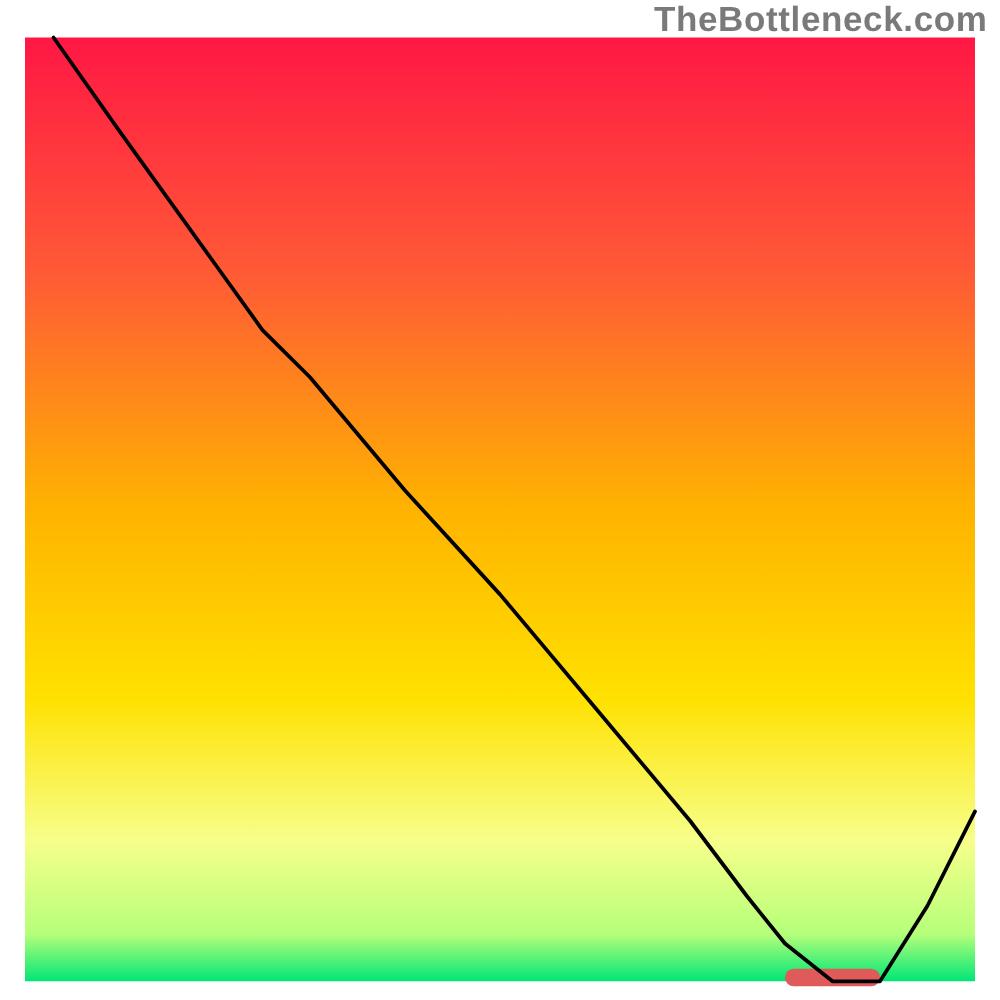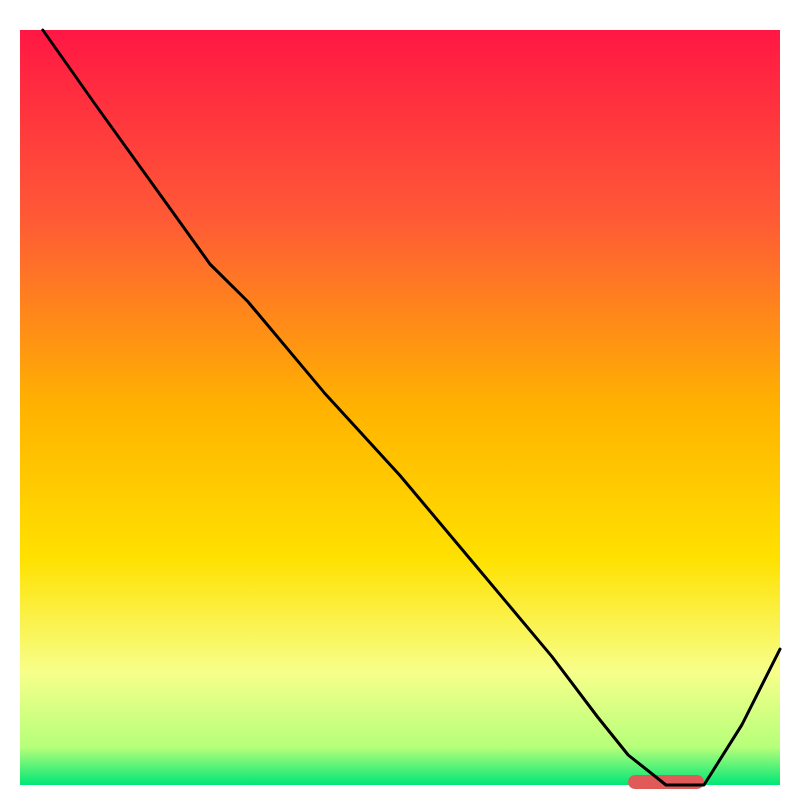--- a/index.html
+++ b/index.html
@@ -54,13 +54,14 @@
     <g>
 
       <rect id="bg-rect" x="20" y="30" width="760" height="755" fill="url(#bg-grad)"></rect>
 
       <rect id="opt-band" x="628.0" y="775.0" width="76.0" height="14" rx="7" ry="7" fill="#e05a5a"></rect>
 
       <path id="curve" d="M42.8 30.0 L96.0 105.5 L172.0 211.2 L210.0 264.1 L248.0 301.8 L324.0 392.4 L400.0 475.5 L476.0 566.0 L552.0 656.6 L597.6 717.0 L628.0 754.8 L666.0 785.0 L704.0 785.0 L742.0 724.6 L780.0 649.1" fill="none" stroke="#000" stroke-width="3" stroke-linejoin="round" stroke-linecap="round"></path>
     </g>
   </svg>
 
+  <div class="watermark">TheBottleneck.com</div>
 </div>
 
 </body></html>

